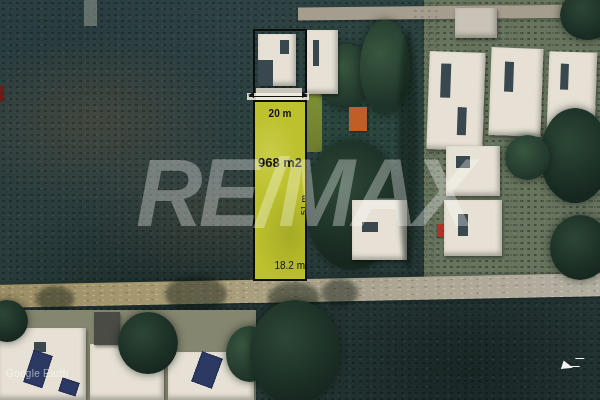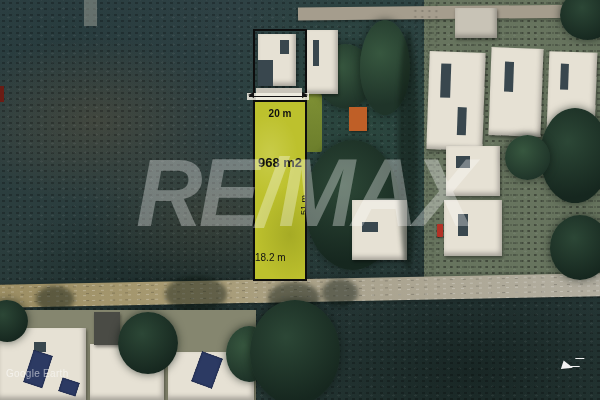--- a/index.html
+++ b/index.html
@@ -58,21 +58,21 @@
   .dim-line:after{right:-1px;border-left:6px solid #111;}
   .lot-yellow{left:253px;top:100px;width:50px;height:177px;border:2px solid #0d0d0d;
     background:
       radial-gradient(ellipse 40px 60px at 30% 30%, rgba(255,255,200,.18), transparent 70%),
       radial-gradient(ellipse 50px 70px at 70% 75%, rgba(60,70,0,.18), transparent 70%),
       #bdc12d;
     color:#111;}
   .lot-yellow .front{position:absolute;top:6px;width:100%;text-align:center;font-size:10px;font-weight:bold;}
   .lot-yellow .area{position:absolute;top:53px;width:100%;text-align:center;font-size:13px;font-weight:bold;}
   .lot-yellow .depth{position:absolute;top:98px;right:-9px;font-size:9px;transform:rotate(-90deg);}
-  .lot-yellow .rear{position:absolute;bottom:16px;width:100%;text-align:left;font-size:10px;}
+  .lot-yellow .rear{position:absolute;bottom:8px;width:100%;text-align:right;font-size:10px;}
   
   .remax{left:136px;top:144px;font-size:97px;font-weight:900;font-style:italic;
     letter-spacing:-4px;line-height:1;color:rgba(255,255,255,.33);transform:scaleX(.95);
     transform-origin:left top;white-space:nowrap;z-index:50;}
   .gearth{left:6px;top:368px;font-size:10px;color:rgba(255,255,255,.55);z-index:60;letter-spacing:.3px;}
   .cursor{left:562px;top:362px;z-index:60;}
   .cursor .tri{width:0;height:0;border-left:11px solid #f3f3f3;border-top:4px solid transparent;
     border-bottom:5px solid transparent;transform:rotate(18deg);}
   .cursor .tail{position:absolute;left:11px;top:-4px;width:9px;height:7px;
     border-top:1.6px solid #f3f3f3;border-bottom:1.6px solid #f3f3f3;transform:skewX(-30deg);}

